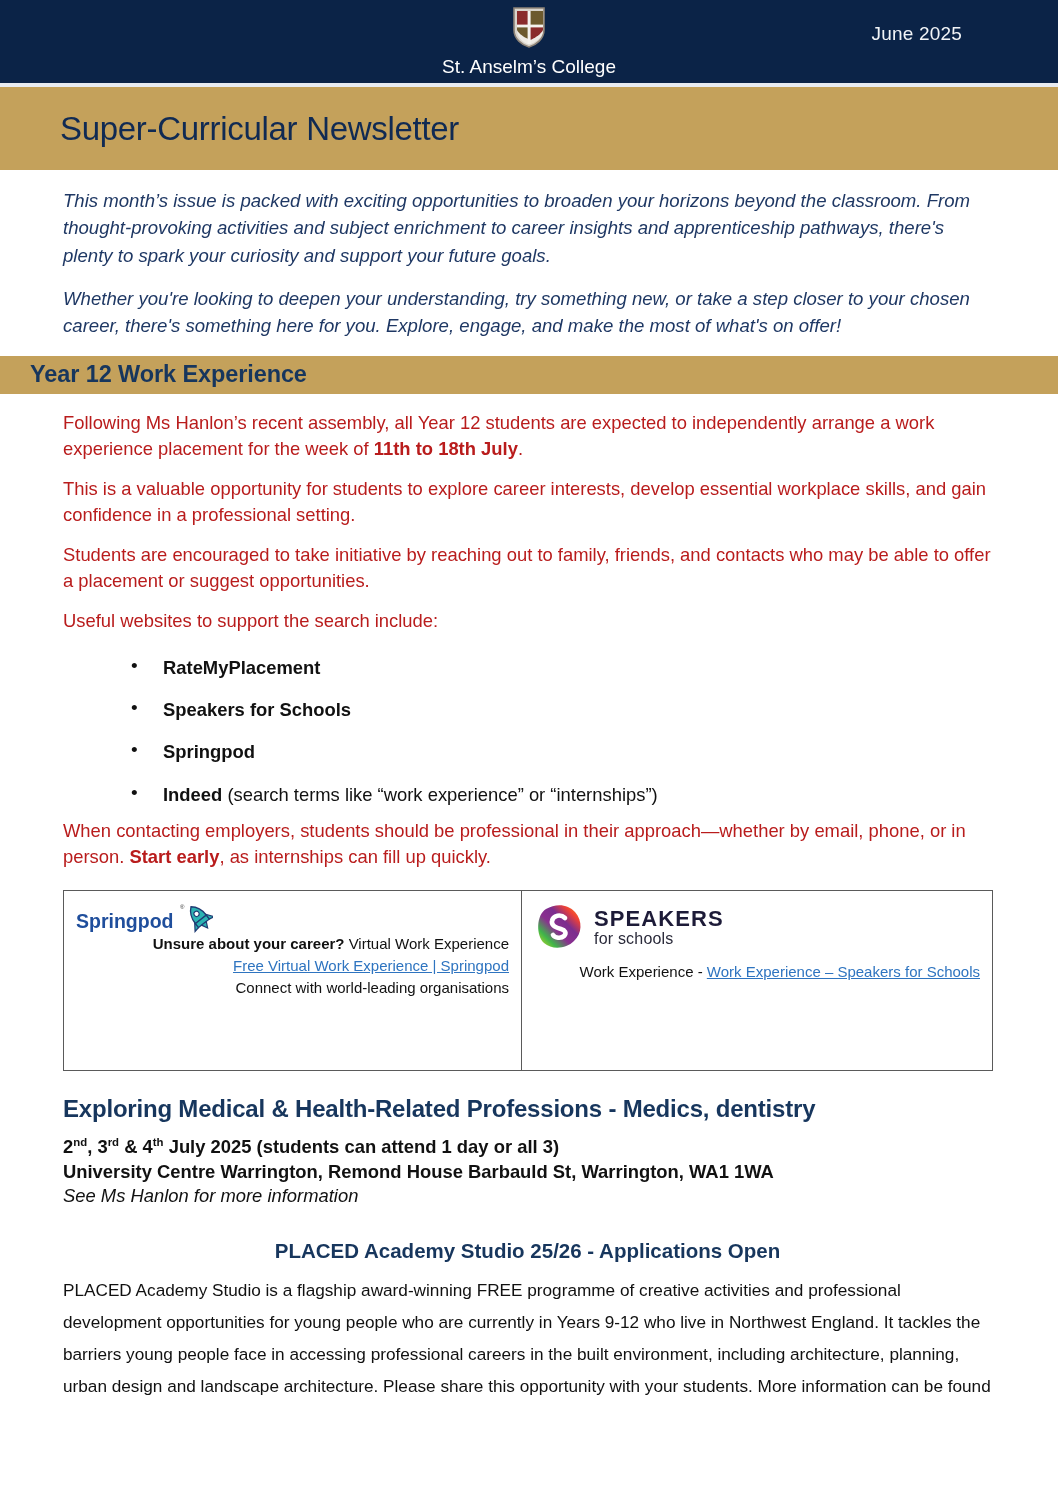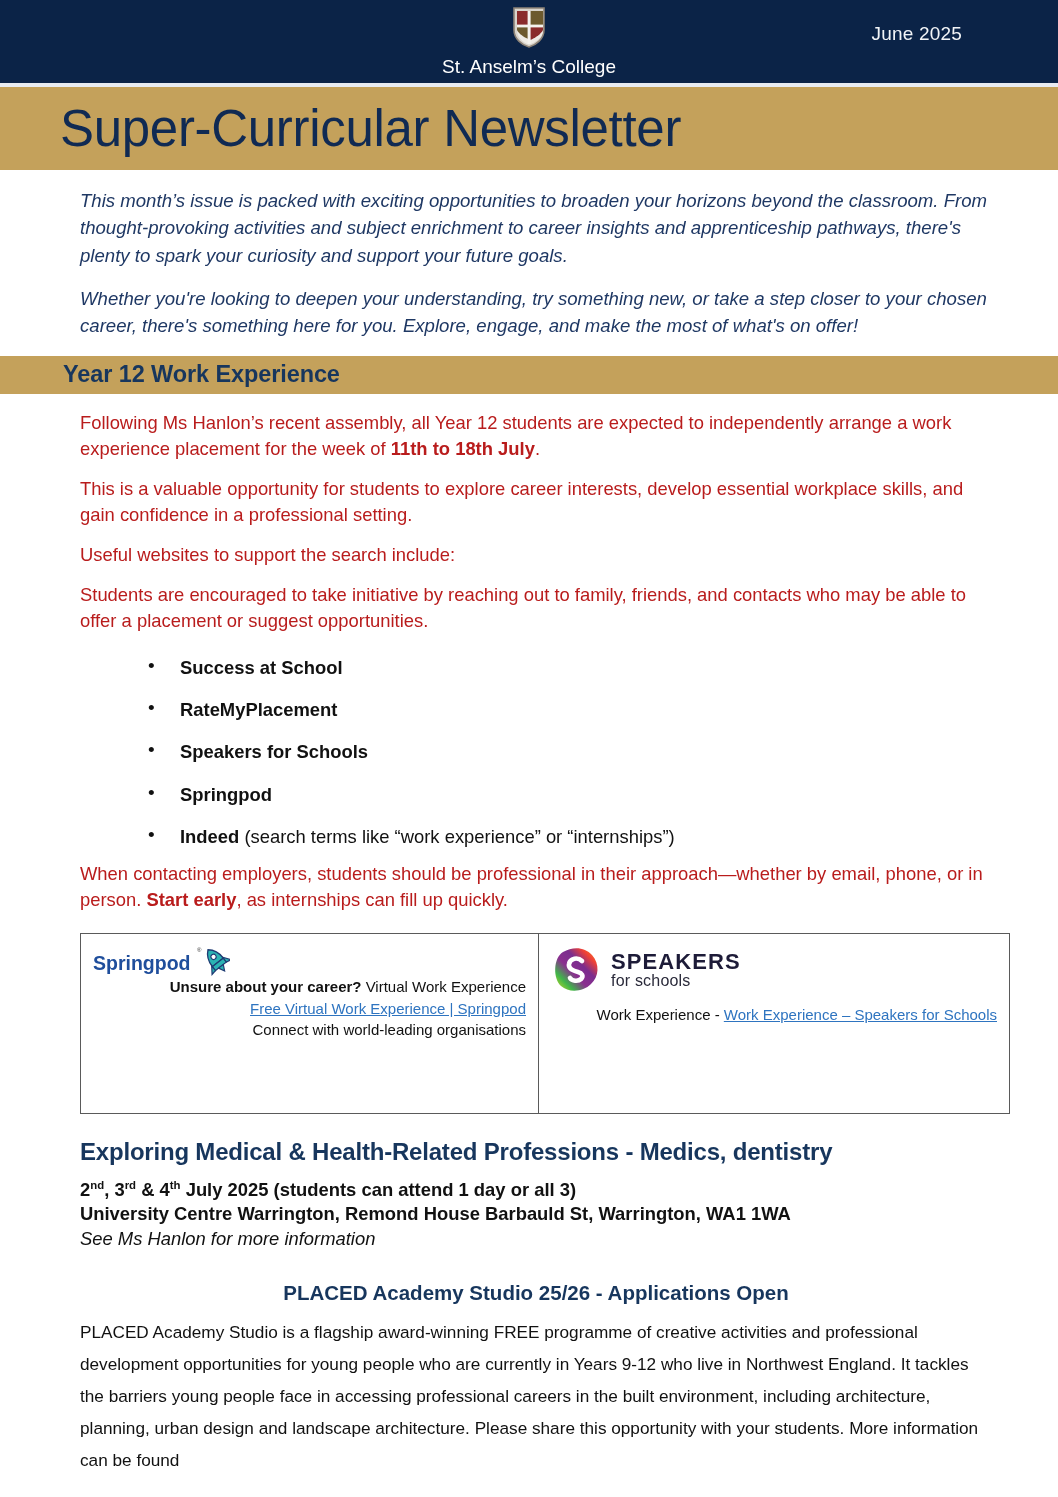--- a/index.html
+++ b/index.html
@@ -50,49 +50,49 @@
   
   .title-banner {
     background: #c4a15b;
     height: 83px;
     display: flex;
     align-items: center;
     padding: 0 0 0 60px;
   }
   .title-banner h1 {
     margin: 0;
-    font-size: 51px;
+    font-size: 33px;
     font-weight: 400;
     color: #102a53;
     letter-spacing: -0.3px;
     line-height: 1;
   }
 
   
   .page { padding: 0; }
-  .wrap { padding: 0 66px 0 80px; }
+  .wrap { padding: 0 66px 0 63px; }
 
   .lede {
     margin: 0;
     padding: 17px 0 0 0;
     color: #1f3864;
     font-style: italic;
     font-size: 18.6px;
     line-height: 1.47;
   }
   .lede + .lede { padding-top: 16px; }
 
   
   .section-bar {
     background: #c4a15b;
     height: 38px;
     margin-top: 16px;
     display: flex;
     align-items: center;
-    padding-left: 63px;
+    padding-left: 30px;
   }
   .section-bar h2 {
     margin: 0;
     font-size: 23.5px;
     font-weight: bold;
     color: #17365d;
     letter-spacing: -0.1px;
   }
 
   p.body {
@@ -253,25 +253,24 @@
     <p class="lede">Whether you're looking to deepen your understanding, try something new, or take a step closer to your chosen career, there's something here for you. Explore, engage, and make the most of what's on offer!</p>
   </div>
 
   <div class="section-bar">
     <h2>Year 12 Work Experience</h2>
   </div>
 
   <div class="wrap">
     <p class="body first"><span>Following Ms Hanlon’s recent assembly, all Year 12 students are expected to independently arrange a work experience placement for the week of </span><b>11th to 18th July</b><span>.</span></p>
     <p class="body">This is a valuable opportunity for students to explore career interests, develop essential workplace skills, and gain confidence in a professional setting.</p>
+    <p class="body">Students are encouraged to take initiative by reaching out to family, friends, and contacts who may be able to offer a placement or suggest opportunities.</p>
     <p class="body">Useful websites to support the search include:</p>
-    <p class="body">Students are encouraged to take initiative by reaching out to family, friends, and contacts who may be able to offer a placement or suggest opportunities.</p>
 
     <ul class="links">
-      <li><span class="name">Success at School</span><span></span></li>
       <li><span class="name">RateMyPlacement</span><span></span></li>
       <li><span class="name">Speakers for Schools</span><span></span></li>
       <li><span class="name">Springpod</span><span></span></li>
       <li><span class="name">Indeed</span><span> (search terms like “work experience” or “internships”)</span></li>
     </ul>
 
     <p class="body"><span>When contacting employers, students should be professional in their approach—whether by email, phone, or in person. </span><b>Start early</b><span>, as internships can fill up quickly.</span></p>
 
     <table class="promo">
       <tbody>

